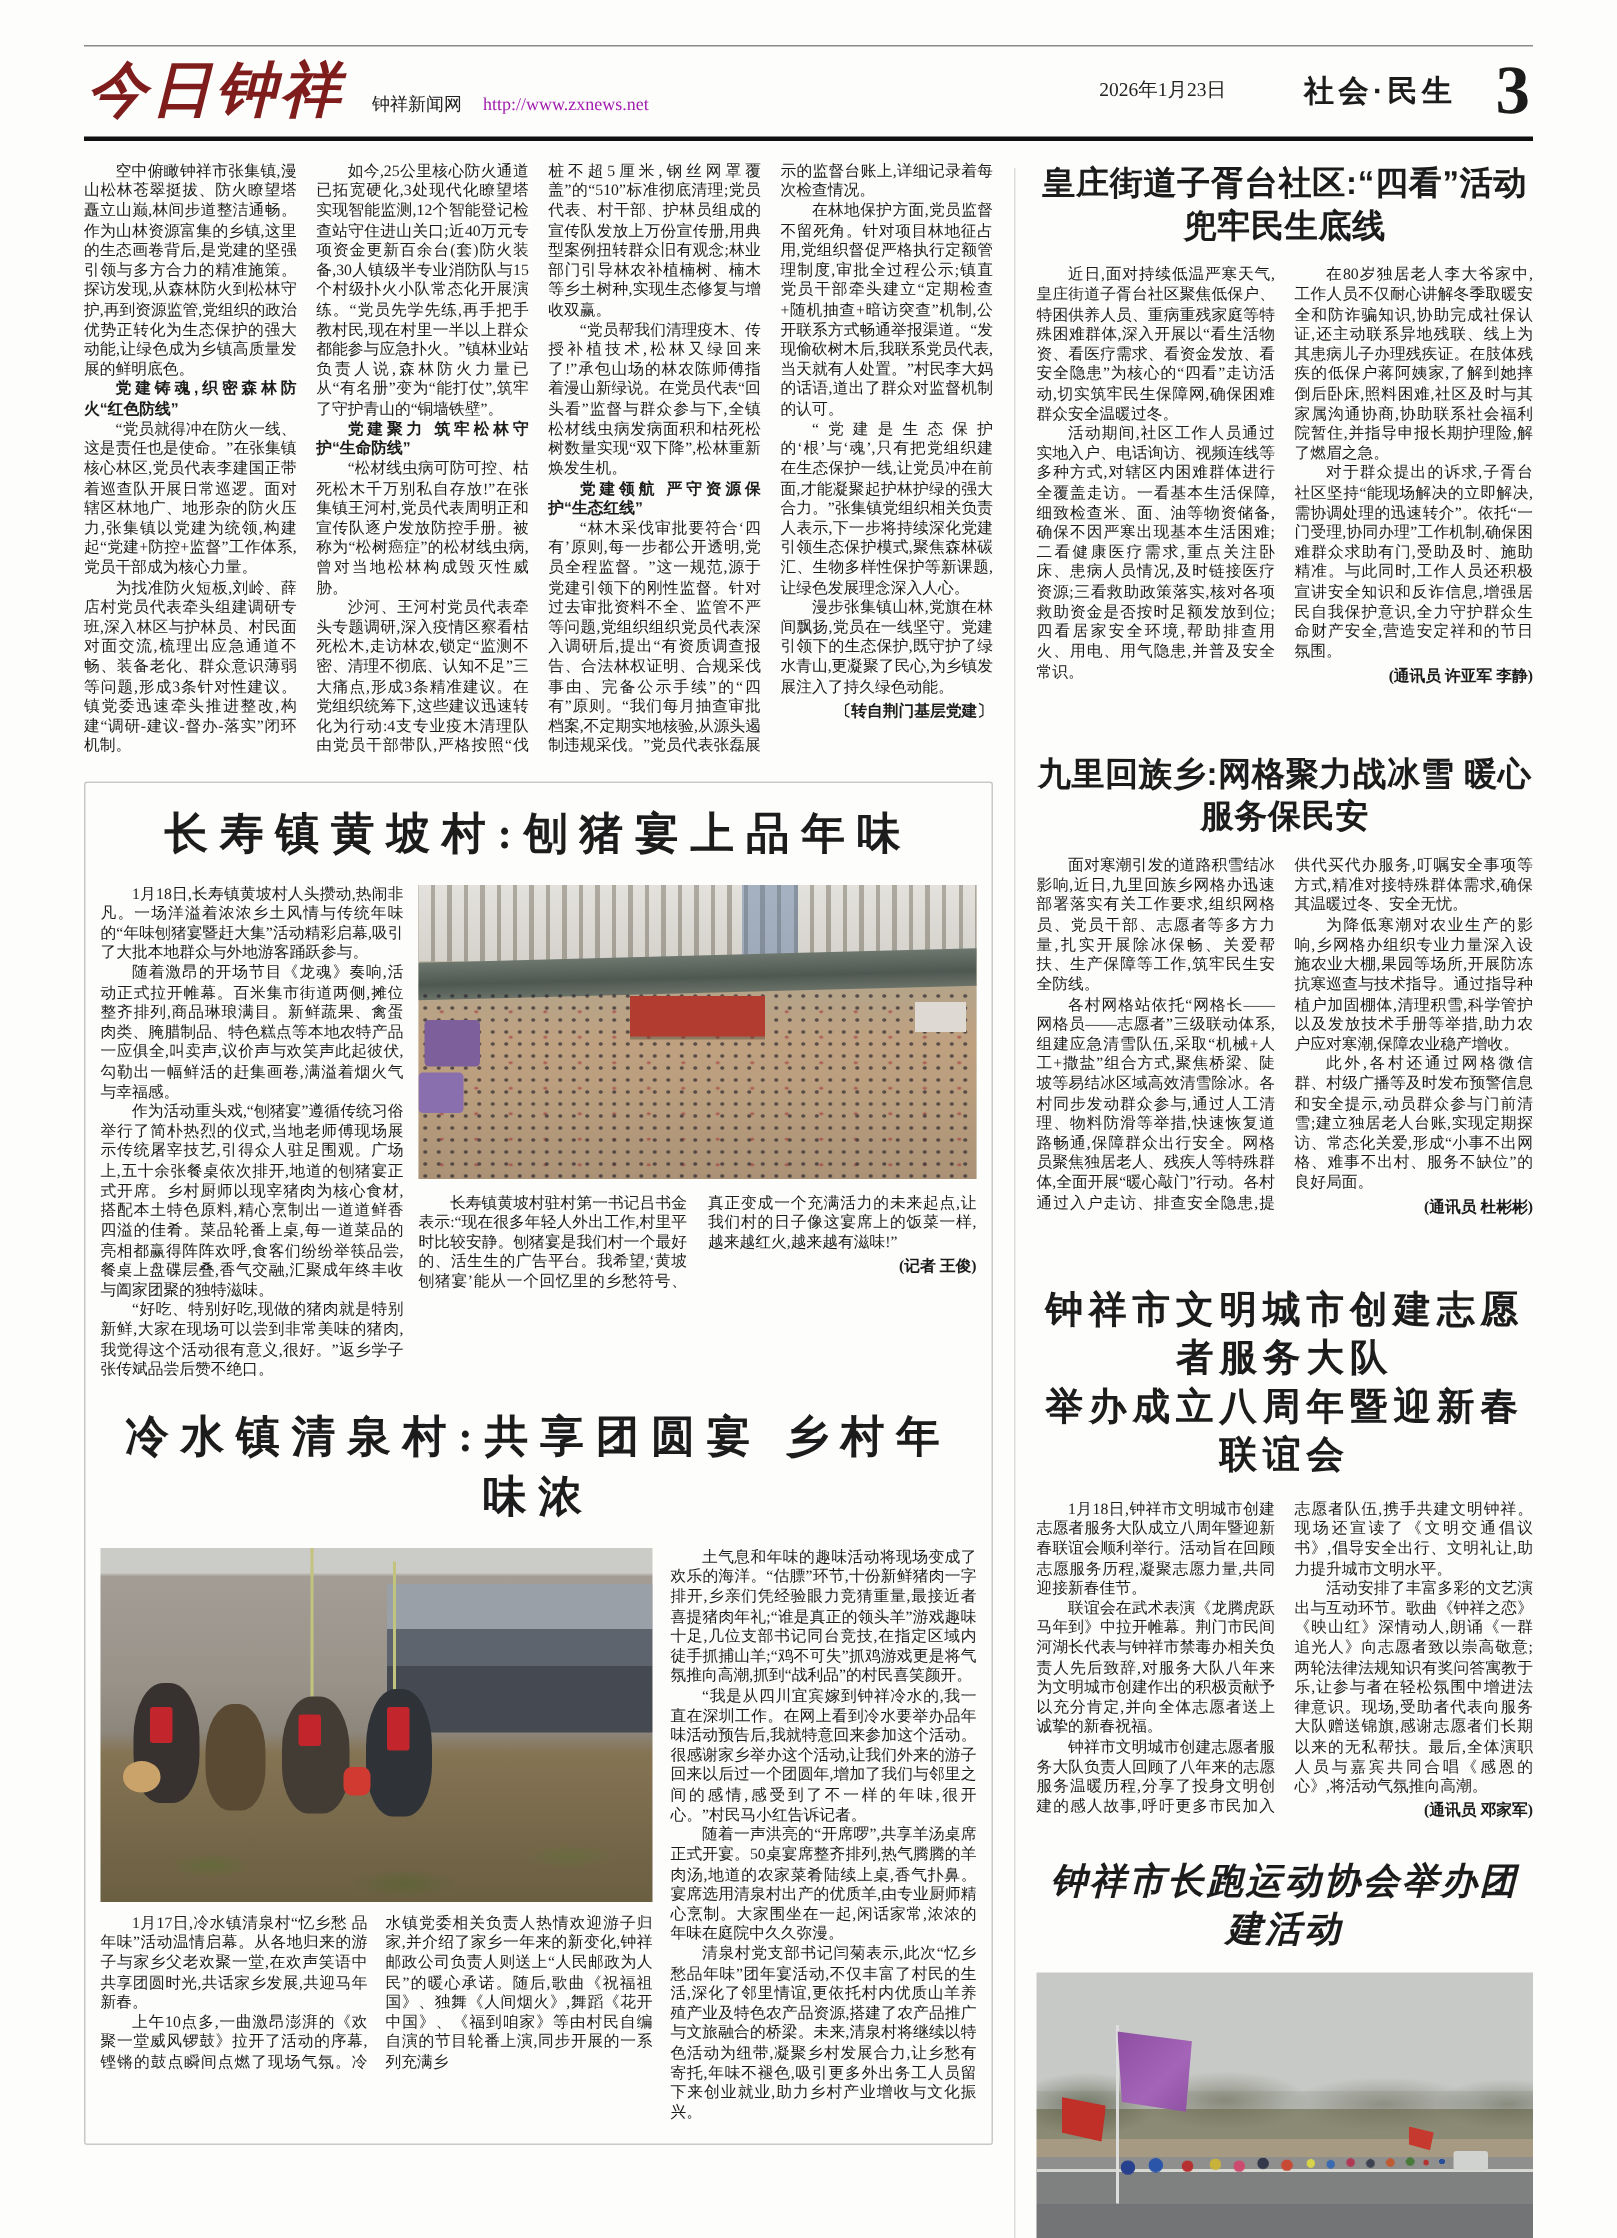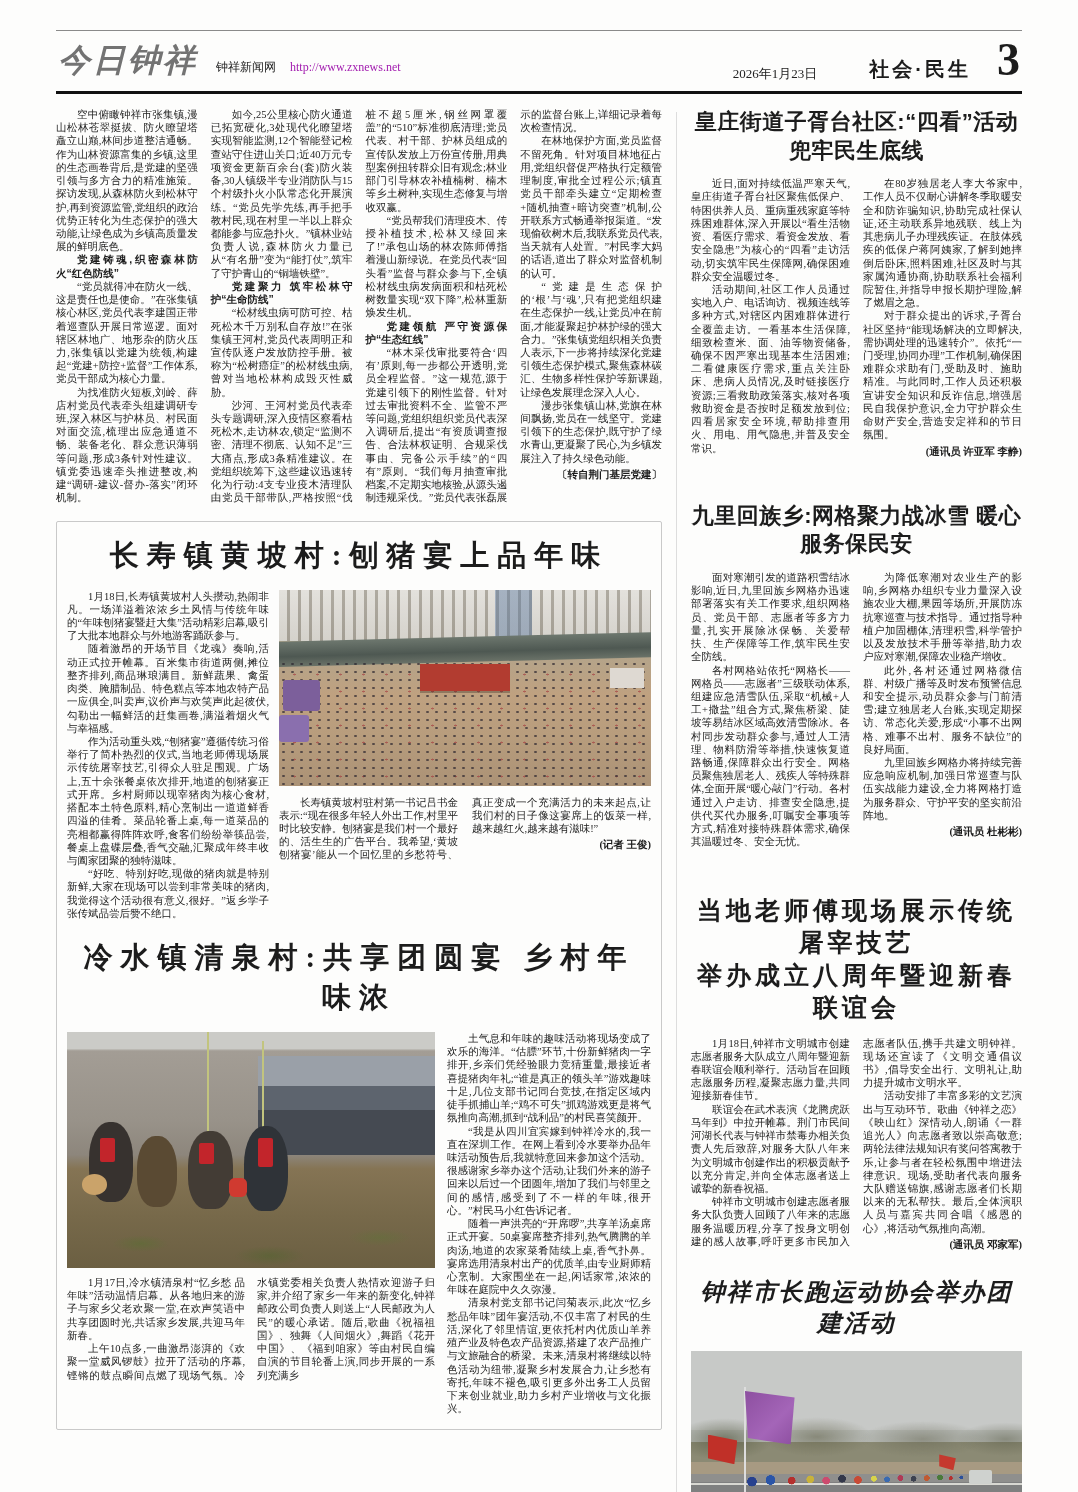--- a/index.html
+++ b/index.html
@@ -2,25 +2,25 @@
 <html><head>
 <meta charset="utf-8">
 <style>
   html,body{margin:0;padding:0;background:#ffffff;}
   .page{width:1078px;min-height:1492px;margin:0 auto;background:#fdfdfc;box-sizing:border-box;
         padding:30px 56px 24px;font-family:"Liberation Serif",serif;color:#1c1c1c;}
   
   .head{border-top:1px solid #8a8a8a;border-bottom:3px solid #111;padding:6px 2px 8px;
         display:flex;align-items:center;justify-content:space-between;}
   .mast-wrap{display:flex;align-items:baseline;gap:14px;}
-  .masthead{color:#737373;font-size:32px;font-weight:bold;font-style:italic;letter-spacing:3px;
+  .masthead{color:#7f1d1d;font-size:40px;font-weight:bold;font-style:italic;letter-spacing:3px;
             font-family:"Liberation Serif",serif;line-height:1;}
   .site{font-size:12px;color:#222;margin-left:4px;}
   .url{font-size:12px;color:#a21caf;}
-  .head-right{display:flex;align-items:flex-end;gap:26px;}
+  .head-right{display:flex;align-items:center;gap:26px;}
   .date{font-size:13px;color:#222;margin-right:26px;}
   .section{font-family:"Liberation Sans",sans-serif;font-weight:900;font-size:20px;letter-spacing:3px;}
   .pagenum{font-size:46px;font-weight:600;line-height:1;}
   
   .content{display:flex;margin-top:14px;}
   .left-area{width:606px;flex:none;}
   .v-rule{width:1px;background:#ddd;margin:4px 14px 0;}
   .right-col{flex:1;min-width:0;}
   
   p{margin:0;text-indent:2em;text-align:justify;font-size:10.5px;line-height:1.26;}
@@ -254,28 +254,27 @@
           </div>
       </article>
 
       <article class="r-art a-jiuli">
         <h2>九里回族乡:网格聚力战冰雪  暖心服务保民安</h2>
         <div class="cols2">
             <p>面对寒潮引发的道路积雪结冰影响,近日,九里回族乡网格办迅速部署落实有关工作要求,组织网格员、党员干部、志愿者等多方力量,扎实开展除冰保畅、关爱帮扶、生产保障等工作,筑牢民生安全防线。</p>
             <p>各村网格站依托“网格长——网格员——志愿者”三级联动体系,组建应急清雪队伍,采取“机械+人工+撒盐”组合方式,聚焦桥梁、陡坡等易结冰区域高效清雪除冰。各村同步发动群众参与,通过人工清理、物料防滑等举措,快速恢复道路畅通,保障群众出行安全。网格员聚焦独居老人、残疾人等特殊群体,全面开展“暖心敲门”行动。各村通过入户走访、排查安全隐患,提供代买代办服务,叮嘱安全事项等方式,精准对接特殊群体需求,确保其温暖过冬、安全无忧。</p>
             <p>为降低寒潮对农业生产的影响,乡网格办组织专业力量深入设施农业大棚,果园等场所,开展防冻抗寒巡查与技术指导。通过指导种植户加固棚体,清理积雪,科学管护以及发放技术手册等举措,助力农户应对寒潮,保障农业稳产增收。</p>
             <p>此外,各村还通过网格微信群、村级广播等及时发布预警信息和安全提示,动员群众参与门前清雪;建立独居老人台账,实现定期探访、常态化关爱,形成“小事不出网格、难事不出村、服务不缺位”的良好局面。</p>
-            <p>九里回族乡网格办将持续完善应急响应机制,加强日常巡查与队伍实战能力建设,全力将网格打造为服务群众、守护平安的坚实前沿阵地。</p>
             <p class="sign">(通讯员 杜彬彬)</p>
           </div>
       </article>
 
       <article class="r-art a-wenming">
         <h2>
-          <span style="display:block">当地老师傅现场展示传统屠宰技艺</span>
+          <span style="display:block">钟祥市文明城市创建志愿者服务大队</span>
           <span style="display:block">举办成立八周年暨迎新春联谊会</span>
         </h2>
         <div class="cols2">
             <p>1月18日,钟祥市文明城市创建志愿者服务大队成立八周年暨迎新春联谊会顺利举行。活动旨在回顾志愿服务历程,凝聚志愿力量,共同迎接新春佳节。</p>
             <p>联谊会在武术表演《龙腾虎跃马年到》中拉开帷幕。荆门市民间河湖长代表与钟祥市禁毒办相关负责人先后致辞,对服务大队八年来为文明城市创建作出的积极贡献予以充分肯定,并向全体志愿者送上诚挚的新春祝福。</p>
             <p>钟祥市文明城市创建志愿者服务大队负责人回顾了八年来的志愿服务温暖历程,分享了投身文明创建的感人故事,呼吁更多市民加入志愿者队伍,携手共建文明钟祥。现场还宣读了《文明交通倡议书》,倡导安全出行、文明礼让,助力提升城市文明水平。</p>
             <p>活动安排了丰富多彩的文艺演出与互动环节。歌曲《钟祥之恋》《映山红》深情动人,朗诵《一群追光人》向志愿者致以崇高敬意;两轮法律法规知识有奖问答寓教于乐,让参与者在轻松氛围中增进法律意识。现场,受助者代表向服务大队赠送锦旗,感谢志愿者们长期以来的无私帮扶。最后,全体演职人员与嘉宾共同合唱《感恩的心》,将活动气氛推向高潮。</p>
             <p class="sign">(通讯员 邓家军)</p>
           </div>
       </article>

